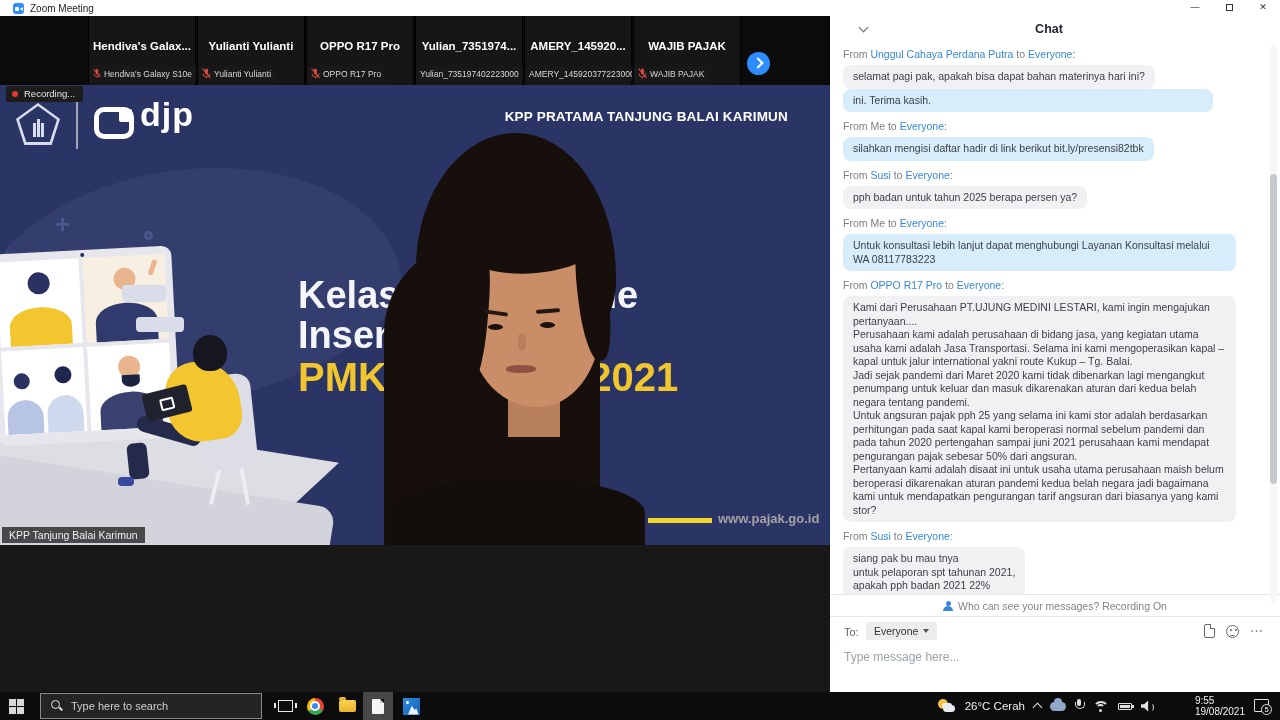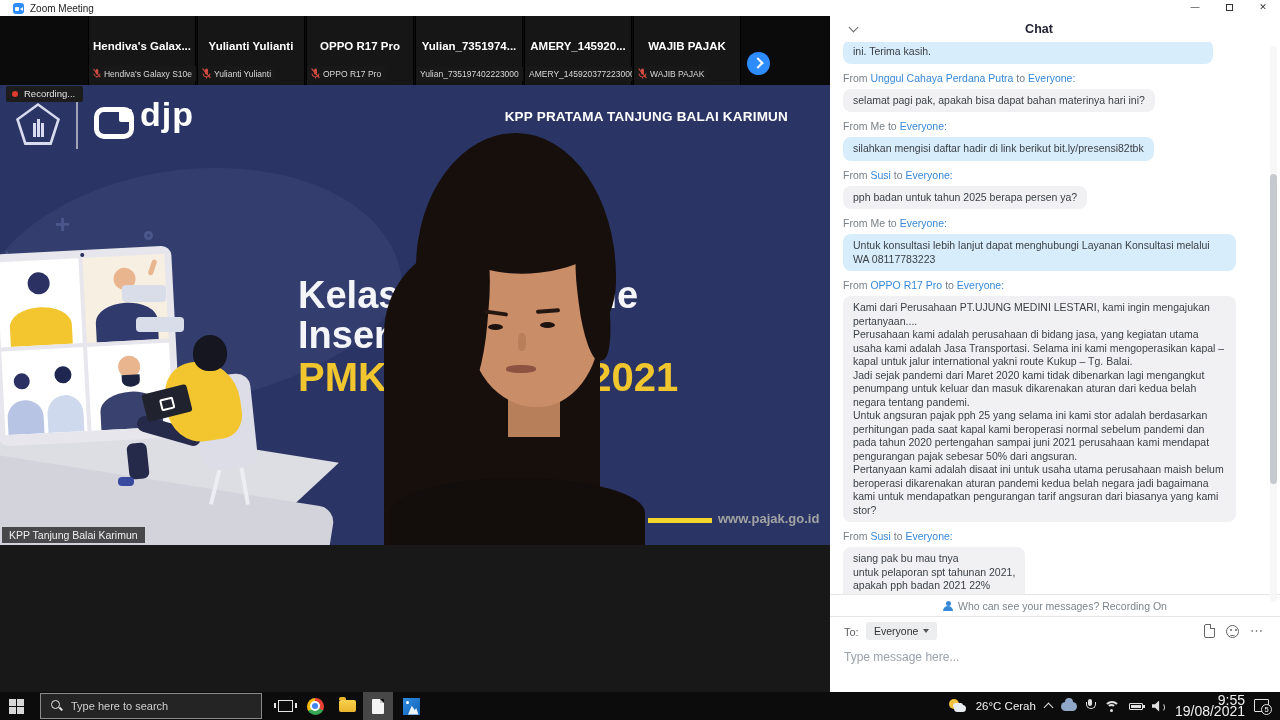--- a/index.html
+++ b/index.html
@@ -97,21 +97,21 @@
   .eyeL { position:absolute; left:120px; top:191px; width:15px; height:6px; background:#1c120d; border-radius:50%; }
   .eyeR { position:absolute; left:172px; top:189px; width:15px; height:6px; background:#1c120d; border-radius:50%; }
   .nose { position:absolute; left:150px; top:200px; width:8px; height:18px; background:#b97f5a; border-radius:40%; }
   .lips { position:absolute; left:138px; top:232px; width:30px; height:8px; background:#8e5243; border-radius:45%; }
   .shoulder { position:absolute; left:22px; top:345px; width:255px; height:70px; background:#130e0b; border-radius:50% 50% 0 0; }
 
   .video-gap { position:absolute; left:0; top:545px; width:830px; height:147px; background:#181818; }
 
   
   .chat-panel { position:absolute; left:830px; top:16px; width:450px; height:676px; background:#fff; z-index:10; }
-  .chat-header { position:absolute; left:6px; top:0; width:406px; height:26px; }
+  .chat-header { position:absolute; left:16px; top:0; width:406px; height:26px; }
   .chat-chevron { position:absolute; left:14px; top:8px; width:7px; height:7px; border-right:1.5px solid #666; border-bottom:1.5px solid #666; transform:rotate(45deg); }
   .chat-title { position:absolute; left:0; right:0; top:6px; text-align:center; font-size:12.5px; font-weight:bold; color:#232333; }
   .chat-messages { position:absolute; left:0; top:26px; width:450px; height:553px; padding:6px 44px 0 13px; overflow:hidden; border-bottom:1px solid #e6e6e6; }
   .msg { margin-bottom:8px; }
   .sender { font-size:10.5px; color:#7a8087; margin-bottom:4px; line-height:13px; }
   .sender .nm { color:#3788d8; }
   .bubble { display:inline-block; max-width:100%; font-size:10.5px; line-height:13.5px; color:#3a3f45; padding:5px 10px; border-radius:8px; white-space:pre-line; }
   .bubble.me { background:#d8edfb; }
   .bubble.other { background:#f1f1f3; }
   .msg.clipped { margin-top:-8px; }
@@ -176,21 +176,21 @@
   .wifi i { position:absolute; border:2px solid transparent; border-top-color:#e0e0e0; border-radius:50%; }
   .wifi .w1 { left:0; top:0; width:16px; height:16px; }
   .wifi .w2 { left:3.5px; top:3.5px; width:9px; height:9px; }
   .wifi::after { content:""; position:absolute; left:6.5px; top:8px; width:3px; height:3px; background:#e0e0e0; border-radius:50%; }
   .battery { position:relative; width:14px; height:7px; border:1px solid #e0e0e0; border-radius:1px; }
   .battery::before { content:""; position:absolute; left:1px; top:1px; width:10px; height:3.5px; background:#e0e0e0; }
   .battery::after { content:""; position:absolute; right:-3px; top:1.5px; width:2px; height:3px; background:#e0e0e0; }
   .spk { position:relative; width:14px; height:11px; }
   .spk::before { content:""; position:absolute; left:0; top:0; width:9px; height:11px; background:#e0e0e0; clip-path:polygon(0 33%,35% 33%,80% 0,80% 100%,35% 67%,0 67%); }
   .spk::after { content:""; position:absolute; right:1px; top:2px; width:7px; height:7px; border:1.4px solid transparent; border-right-color:#e0e0e0; border-radius:50%; }
-  .clock { text-align:right; color:#f0f0f0; font-size:14px; line-height:11px; white-space:nowrap; }
+  .clock { text-align:left; color:#f0f0f0; font-size:10px; line-height:11px; white-space:nowrap;margin-left:31px; }
   .notif { position:relative; width:16px; height:14px; }
   .notif::before { content:""; position:absolute; left:0; top:0; width:13px; height:11px; border:1.4px solid #e0e0e0; border-radius:1px; }
   .notif .badge { position:absolute; right:-2px; bottom:-2px; width:11px; height:11px; border-radius:50%; background:#0c0c0c; border:1px solid #e0e0e0; color:#fff; font-size:7.5px; text-align:center; line-height:10px; }
 </style>
 </head>
 <body>
 
 <div class="app">
 
   <div class="titlebar">
@@ -359,22 +359,22 @@
   </div>
 
   <div class="video-gap"></div>
 
   <div class="chat-panel">
     <div class="chat-header">
       <span class="chat-chevron"></span>
       <div class="chat-title">Chat</div>
     </div>
     <div class="chat-messages" id="chat-messages">
+        <div class="msg"><div class="sender"><span>From </span><span class="nm">Unggul Cahaya Perdana Putra </span><span>to </span><span class="nm">Everyone:</span></div><div class="bubble other">selamat pagi pak, apakah bisa dapat bahan materinya hari ini?</div></div>
         <div class="msg clipped"><div class="bubble me">ini. Terima kasih.</div></div>
-        <div class="msg"><div class="sender"><span>From </span><span class="nm">Unggul Cahaya Perdana Putra </span><span>to </span><span class="nm">Everyone:</span></div><div class="bubble other">selamat pagi pak, apakah bisa dapat bahan materinya hari ini?</div></div>
         <div class="msg"><div class="sender"><span>From </span><span>Me </span><span>to </span><span class="nm">Everyone:</span></div><div class="bubble me">silahkan mengisi daftar hadir di link berikut bit.ly/presensi82tbk</div></div>
         <div class="msg"><div class="sender"><span>From </span><span class="nm">Susi </span><span>to </span><span class="nm">Everyone:</span></div><div class="bubble other">pph badan untuk tahun 2025 berapa persen ya?</div></div>
         <div class="msg"><div class="sender"><span>From </span><span>Me </span><span>to </span><span class="nm">Everyone:</span></div><div class="bubble me">Untuk konsultasi lebih lanjut dapat menghubungi Layanan Konsultasi melalui WA 08117783223</div></div>
         <div class="msg"><div class="sender"><span>From </span><span class="nm">OPPO R17 Pro </span><span>to </span><span class="nm">Everyone:</span></div><div class="bubble other">Kami dari Perusahaan PT.UJUNG MEDINI LESTARI, kami ingin mengajukan pertanyaan....
 Perusahaan kami adalah perusahaan di bidang jasa, yang kegiatan utama usaha kami adalah Jasa Transportasi. Selama ini kami mengoperasikan kapal – kapal untuk jalur international yakni route Kukup – Tg. Balai.
 Jadi sejak pandemi dari Maret 2020 kami tidak dibenarkan lagi mengangkut penumpang untuk keluar dan masuk dikarenakan aturan dari kedua belah negara tentang pandemi.
 Untuk angsuran pajak pph 25 yang selama ini kami stor adalah berdasarkan perhitungan pada saat kapal kami beroperasi normal sebelum pandemi dan pada tahun 2020 pertengahan sampai juni 2021 perusahaan kami mendapat pengurangan pajak sebesar 50% dari angsuran.
 Pertanyaan kami adalah disaat ini untuk usaha utama perusahaan maish belum beroperasi dikarenakan aturan pandemi kedua belah negara jadi bagaimana kami untuk mendapatkan pengurangan tarif angsuran dari biasanya yang kami stor?</div></div>
         <div class="msg"><div class="sender"><span>From </span><span class="nm">Susi </span><span>to </span><span class="nm">Everyone:</span></div><div class="bubble other">siang pak bu mau tnya
 untuk pelaporan spt tahunan 2021,

